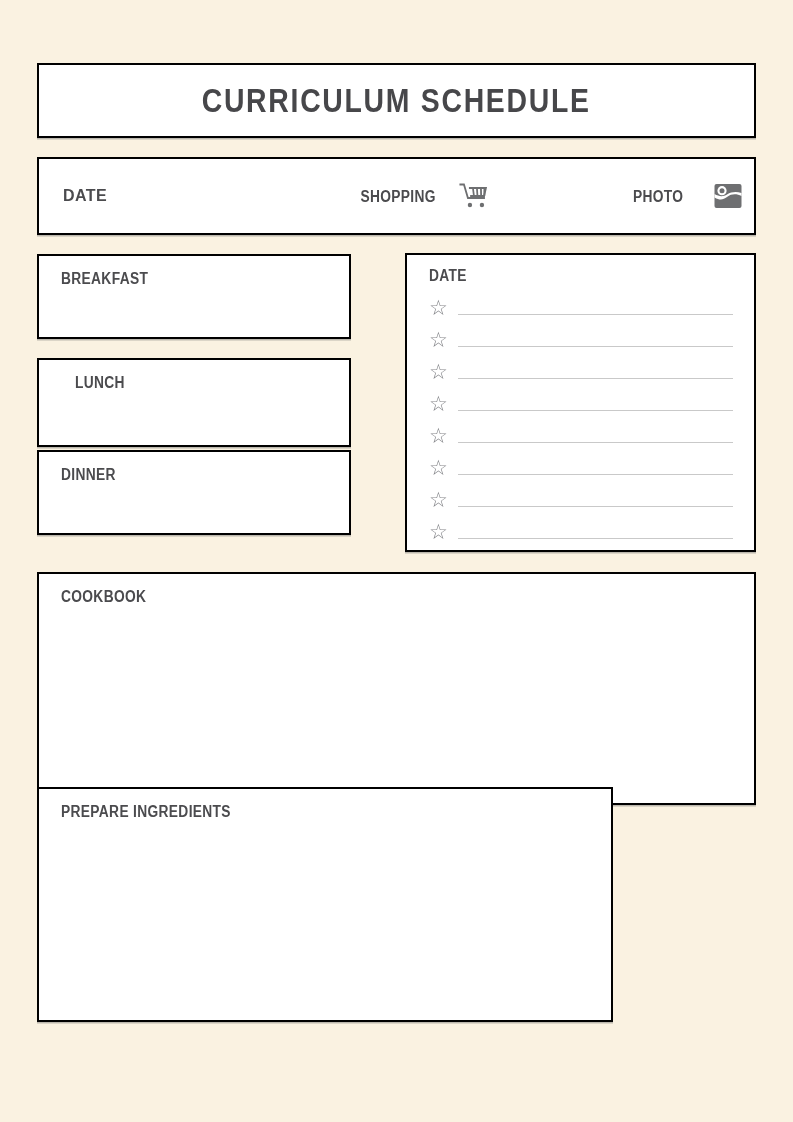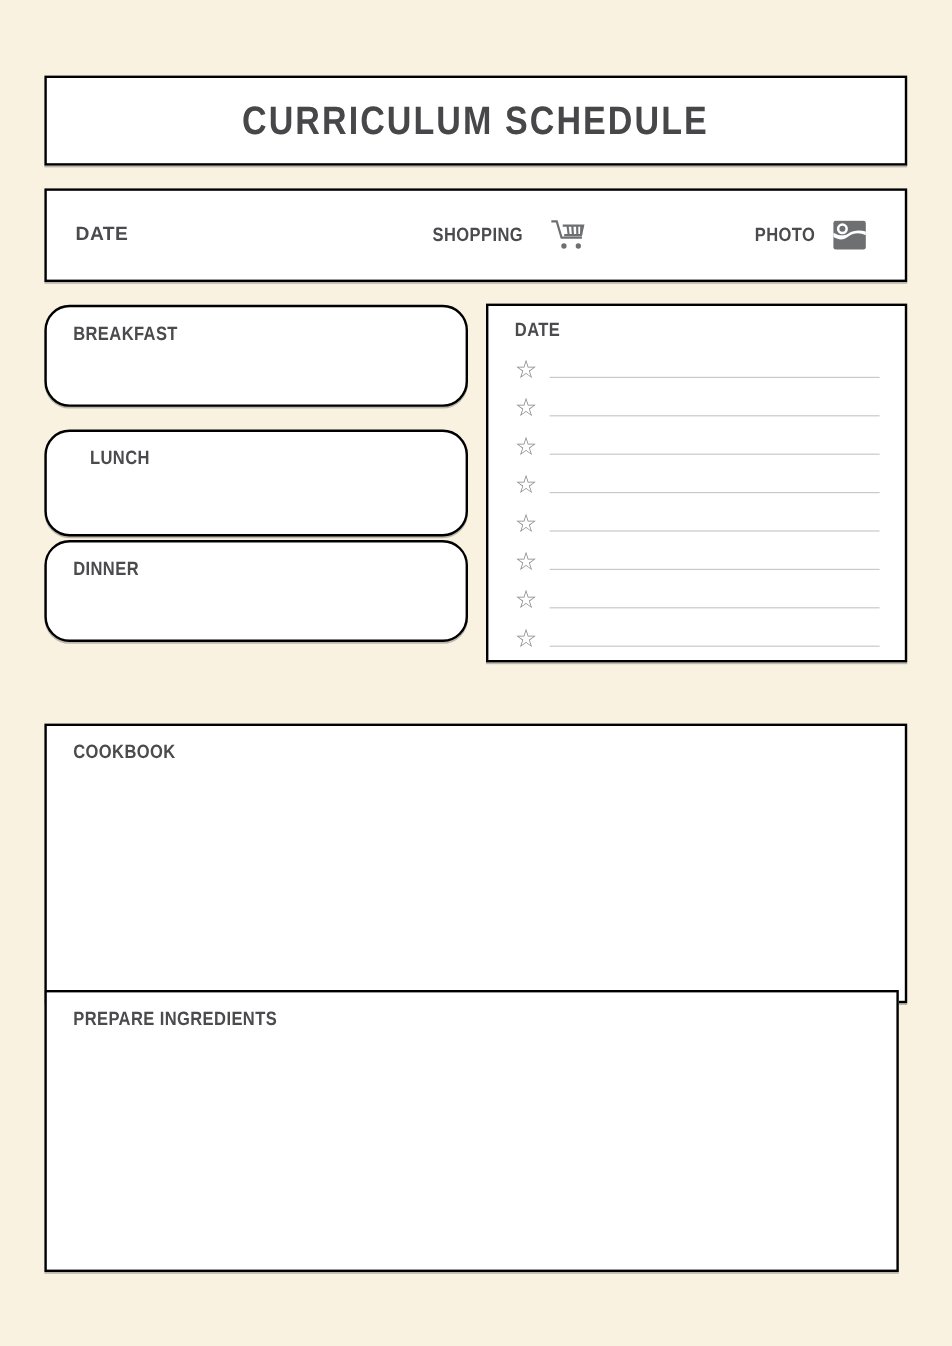--- a/index.html
+++ b/index.html
@@ -36,41 +36,41 @@
     font-weight:700; font-size:33px; color:#47474a; letter-spacing:2px;
     display:inline-block; transform:scaleX(0.86); transform-origin:50% 50%;
     white-space:nowrap;
   }
   
   .header-box { left:37px; top:157px; width:719px; height:78px; }
   .header-inner { position:relative; width:100%; height:100%; }
   .hdr-left { position:absolute; left:24px; top:50%; transform:translateY(-50%); }
   .hdr-center { position:absolute; left:50%; top:50%; transform:translate(-54%,-50%);
     display:flex; align-items:center; gap:9px;margin-left:34px; }
-  .hdr-right { position:absolute; right:32px; top:50%; transform:translateY(-50%);
-    display:flex; align-items:center; gap:6px; }
+  .hdr-right { position:absolute; right:12px; top:50%; transform:translateY(-50%);
+    display:flex; align-items:center; gap:22px; }
   .icon-svg { display:block; }
   
-  .meal-box { left:37px; width:353px; padding:14px 0 0 22px;border-radius:21px; }
+  .meal-box { left:37px; width:314px; padding:14px 0 0 22px; }
   .breakfast-box { top:254px; height:85px; }
   .lunch-box { top:358px; height:89px;padding-left:36px; }
   .dinner-box { top:450px; height:85px; }
   
   .date-box { left:405px; top:253px; width:351px; height:299px;
     padding:12px 0 0 22px; }
   .star-list { margin-top:2px; }
   .star-row { display:flex; align-items:flex-end; height:32px; padding-right:21px; }
   .star {
     font-family:"DejaVu Sans", sans-serif;
     font-size:21px; line-height:1; color:#85868a;
   }
   .star-line { flex:1; border-bottom:1.2px solid #c9c9c9; margin-left:10px; margin-bottom:4px; }
   
-  .cookbook-box { left:37px; top:572px; width:719px; height:233px; padding:14px 0 0 22px;margin-top:31px; }
-  .prepare-box { left:37px; top:825px; width:712px; height:235px; padding:14px 0 0 22px; }
+  .cookbook-box { left:37px; top:572px; width:719px; height:233px; padding:14px 0 0 22px; }
+  .prepare-box { left:37px; top:787px; width:576px; height:235px; padding:14px 0 0 22px; }
 </style>
 </head>
 <body>
 
 <div class="box title-box">
   <span class="title-text">CURRICULUM SCHEDULE</span>
 </div>
 
 <div class="box header-box">
   <div class="header-inner">

